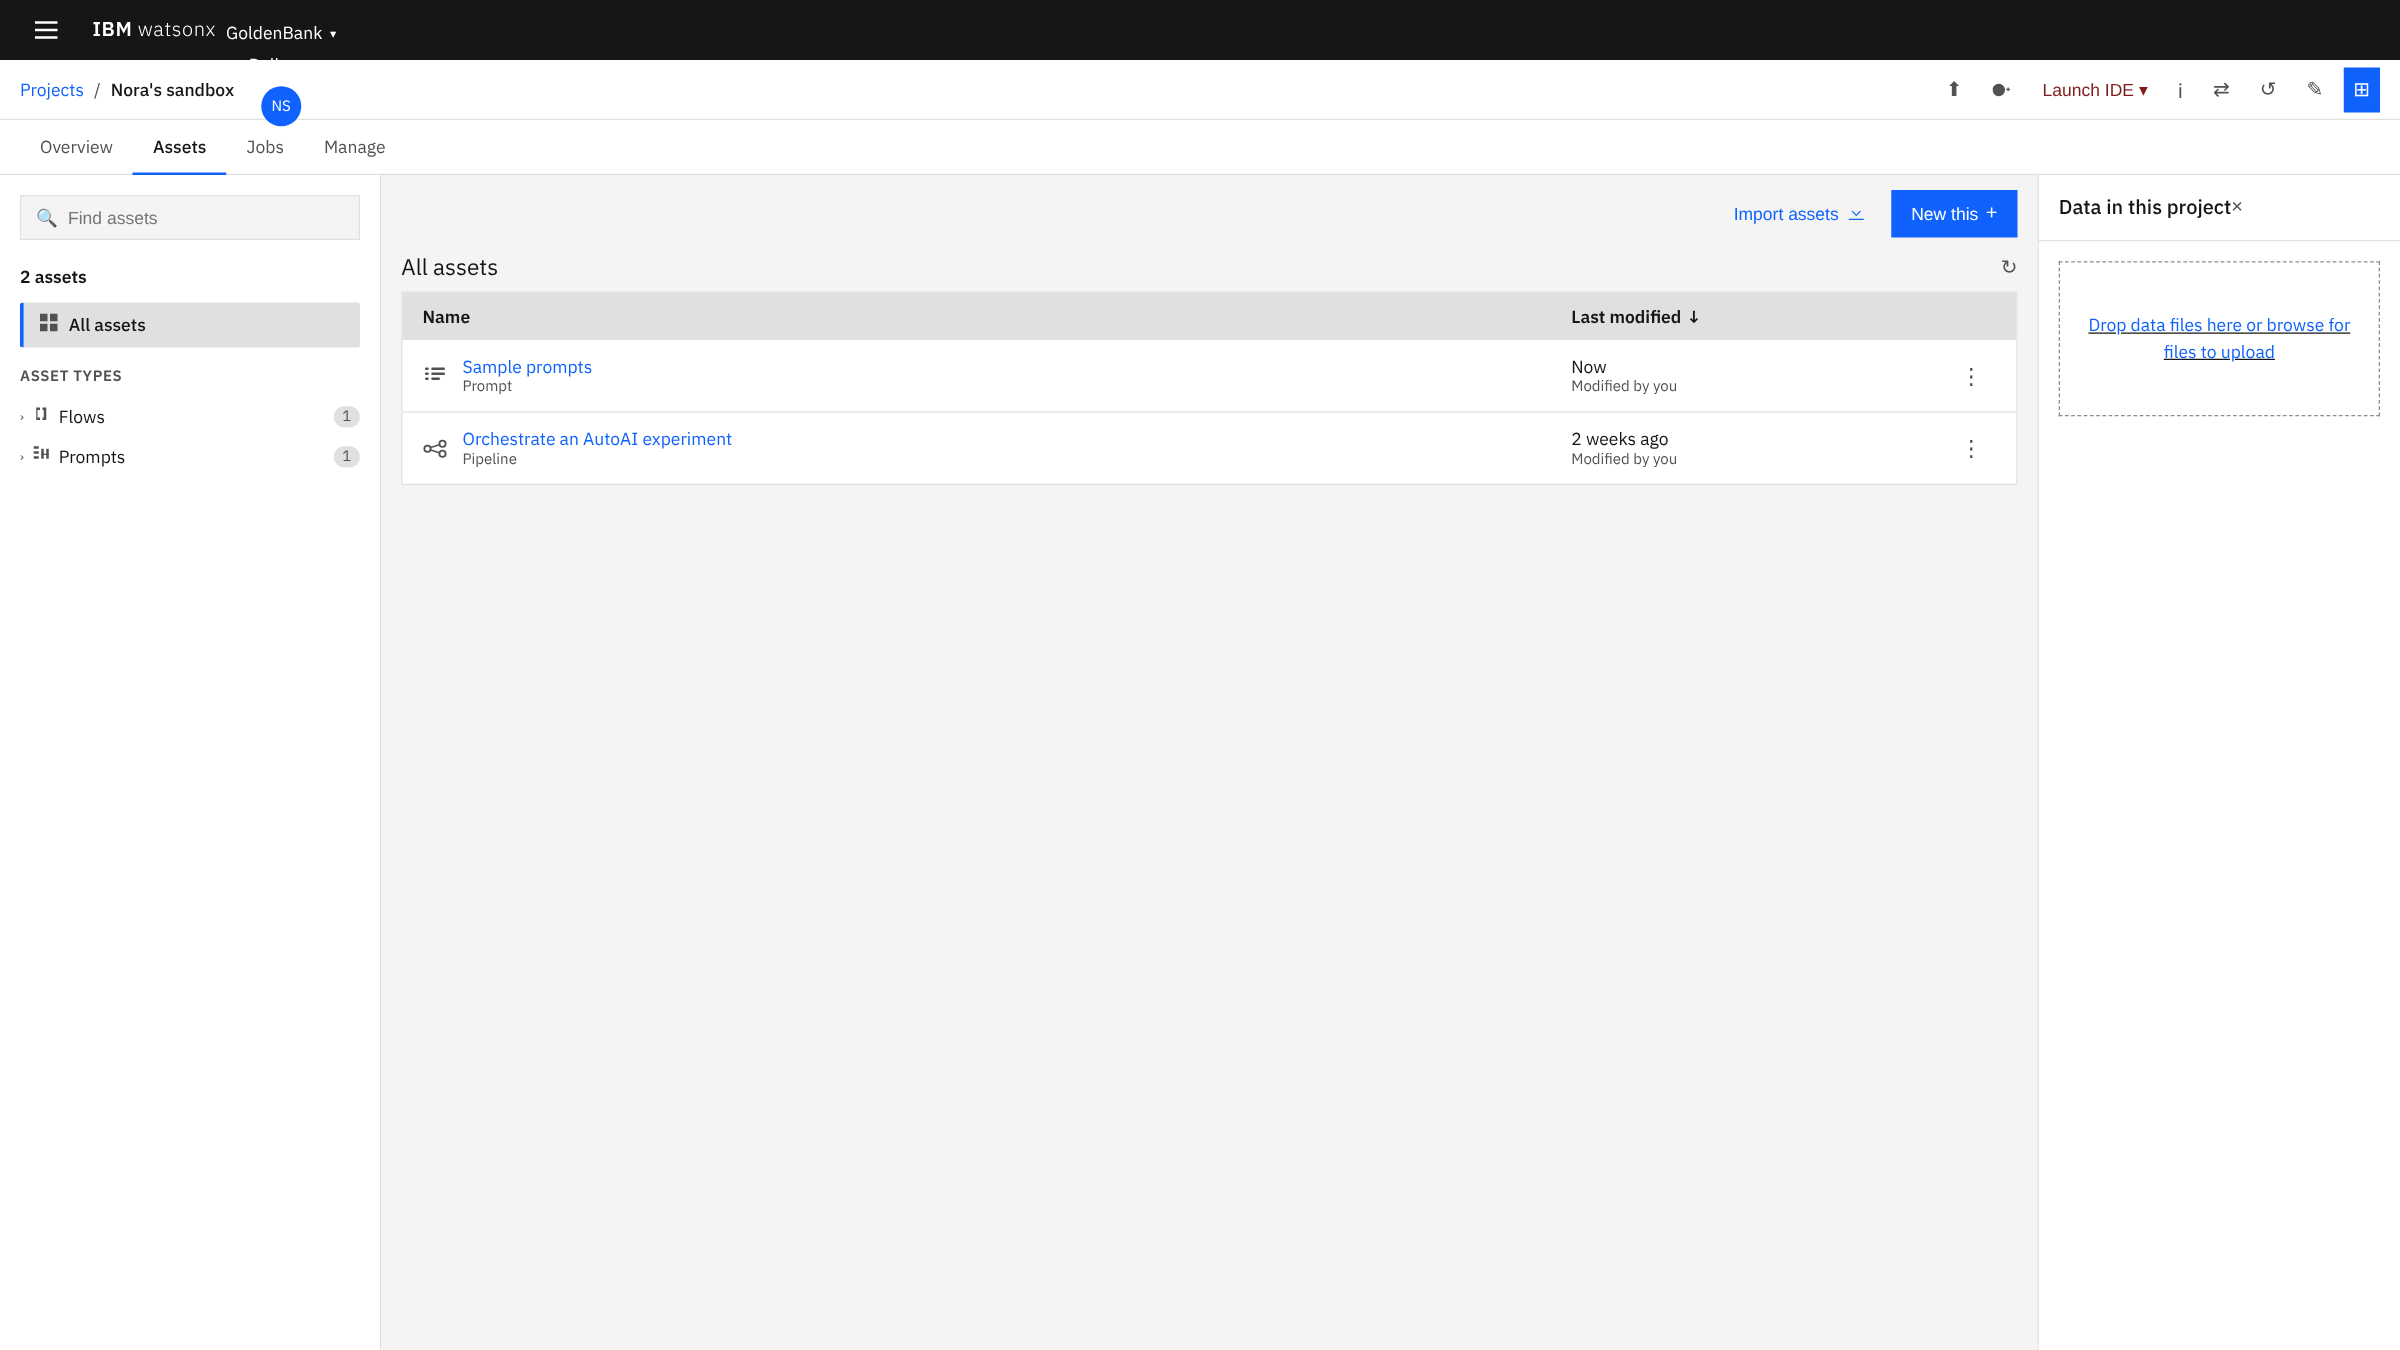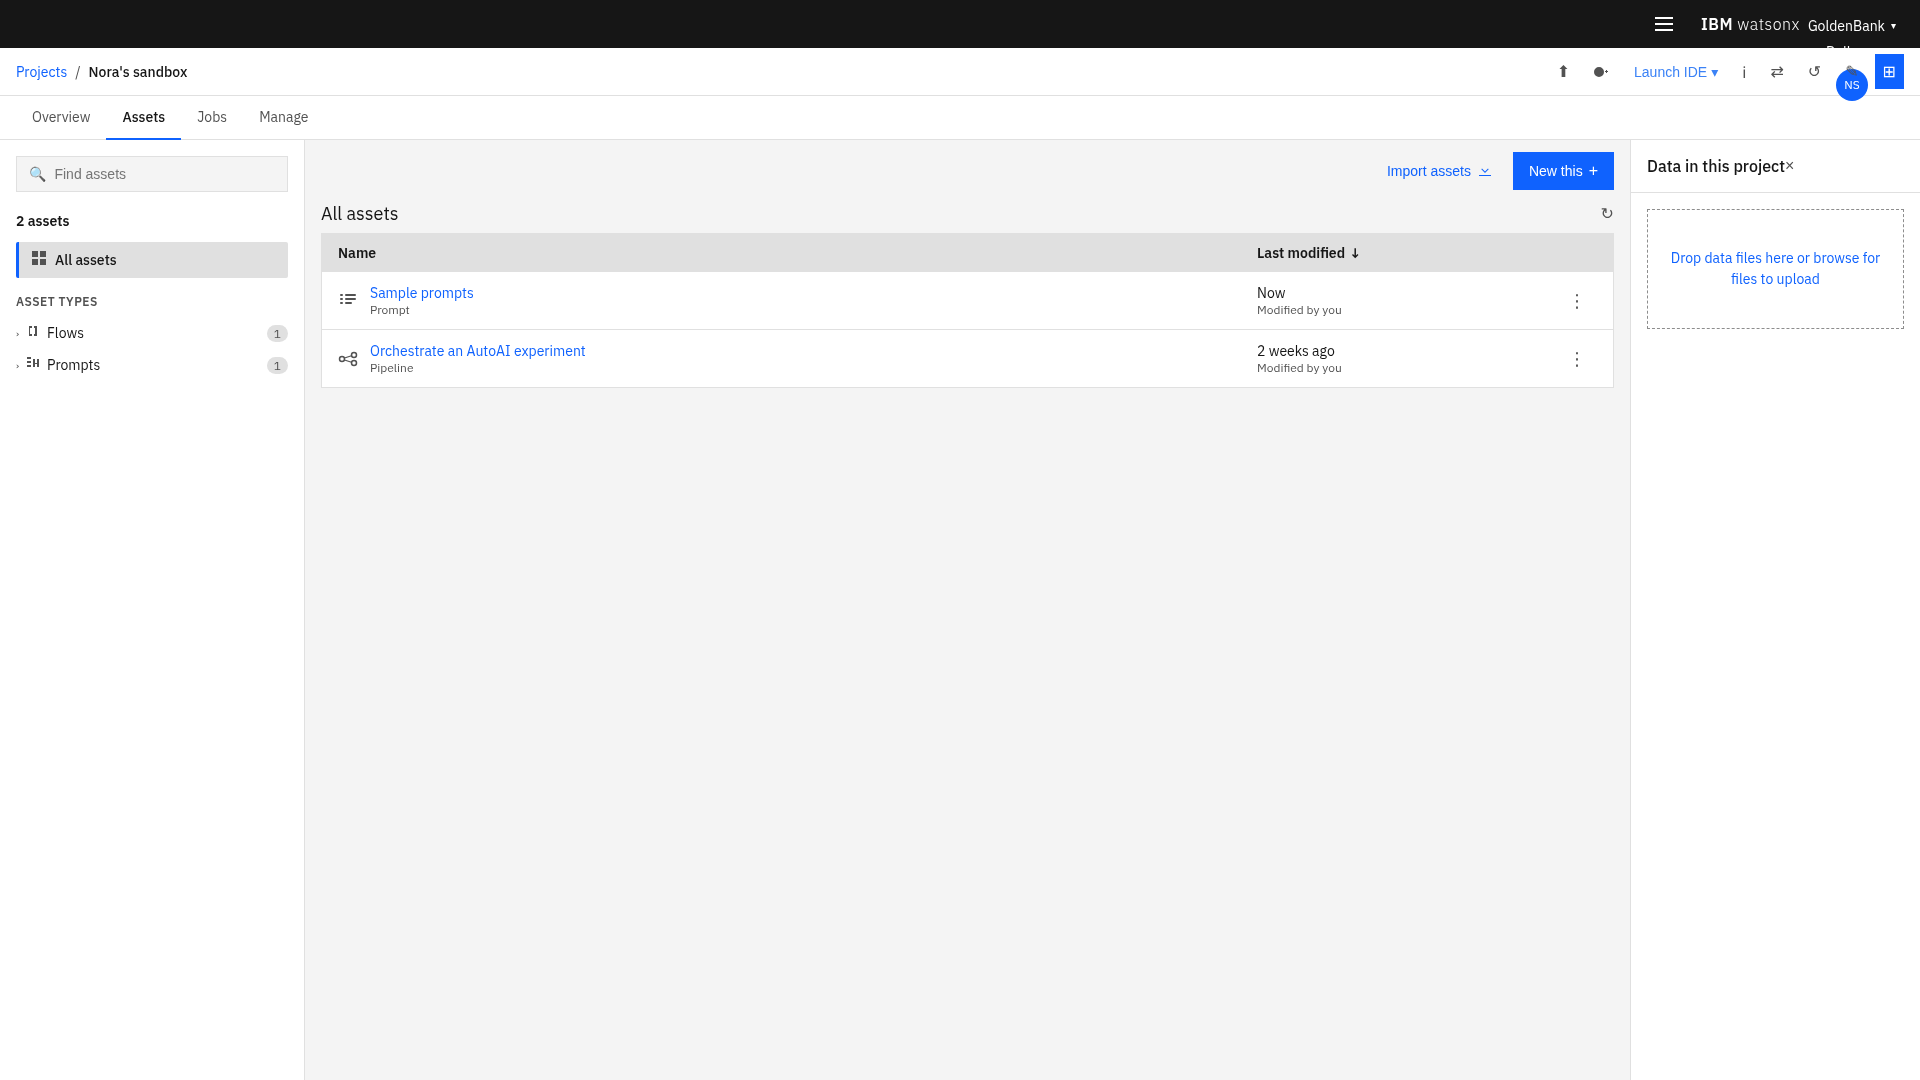--- a/index.html
+++ b/index.html
@@ -1,21 +1,21 @@
 <!DOCTYPE html>
 <html><head>
   <meta charset="utf-8">
   <style>
     * { box-sizing: border-box; margin: 0; padding: 0; }
     body { font-family: 'IBM Plex Sans', Arial, sans-serif; font-size: 14px; background: #f4f4f4; color: #161616; height: 1080px; overflow: hidden; }
 
     
     .top-nav {
       display: flex; align-items: center; background: #161616; color: #fff;
-      height: 48px; padding: 0 16px; justify-content: flex-end;
+      height: 48px; padding: 0 16px; justify-content: flex-start;
     }
     .top-nav-left { display: flex; align-items: center; gap: 16px; }
     .hamburger { display: flex; flex-direction: column; gap: 4px; cursor: pointer; padding: 4px; }
     .hamburger span { display: block; width: 18px; height: 2px; background: #fff; }
     .brand { font-size: 16px; font-weight: 300; color: #fff; letter-spacing: 0.5px; }
     .brand span { font-weight: 600; }
     .top-nav-right { display: flex; align-items: center; gap: 8px; flex-direction: column; }
     .nav-link-upgrade { color: #78a9ff; font-size: 14px; cursor: pointer; text-decoration: none; }
     .nav-icon-btn { background: none; border: none; color: #fff; cursor: pointer; padding: 8px; font-size: 16px; display: flex; align-items: center; }
     .nav-user-dropdown { display: flex; align-items: center; gap: 6px; color: #fff; cursor: pointer; font-size: 14px; padding: 0 8px; }
@@ -28,21 +28,21 @@
       display: flex; align-items: center; justify-content: space-between;
       background: #fff; padding: 0 16px; height: 48px;
       border-bottom: 1px solid #e0e0e0;
     }
     .breadcrumb { display: flex; align-items: center; gap: 8px; font-size: 14px; }
     .breadcrumb a { color: #0f62fe; text-decoration: none; cursor: pointer; }
     .breadcrumb .sep { color: #525252; }
     .breadcrumb .current { color: #161616; font-weight: 500; }
     .breadcrumb-actions { display: flex; align-items: center; gap: 8px; }
     .breadcrumb-action-btn { background: none; border: none; cursor: pointer; color: #525252; padding: 8px; font-size: 16px; display: flex; align-items: center; }
-    .launch-ide-btn { display: flex; align-items: flex-end; gap: 4px; background: none; border: none; cursor: pointer; color: #3b82f6; font-size: 14px; font-weight: 500; padding: 0 8px; }
+    .launch-ide-btn { display: flex; align-items: flex-end; gap: 4px; background: none; border: none; cursor: pointer; color: #7f1d1d; font-size: 14px; font-weight: 500; padding: 0 8px; }
 
     
     .tab-bar {
       display: flex; align-items: flex-end; background: #fff;
       border-bottom: 1px solid #e0e0e0; padding: 0 16px;
     }
     .tab-item {
       padding: 12px 16px; font-size: 14px; cursor: pointer; color: #525252;
       border-bottom: 2px solid transparent; margin-bottom: -1px;
     }
@@ -118,23 +118,23 @@
       display: flex; flex-direction: column;
     }
     .right-panel-header {
       display: flex; align-items: center; 
       padding: 16px; border-bottom: 1px solid #e0e0e0;
     }
     .right-panel-title { font-size: 16px; font-weight: 500; color: #161616; }
     .right-panel-close { background: none; border: none; cursor: pointer; color: #525252; font-size: 16px; }
     .right-panel-body { padding: 16px; flex: 1; }
     .drop-zone {
-      border: 1px dashed #8d8d8d; padding: 16px 16px;
-      display: flex; align-items: center; justify-content: center;
-      text-align: center; min-height: 120px;
+      border: 1px dashed #8d8d8d; padding: 40px 16px;
+      display: flex; justify-content: center;
+      text-align: center; min-height: 120px; text-decoration: underline;
     }
     .drop-zone-text { color: #0f62fe; font-size: 14px; line-height: 1.5; cursor: pointer; }
     .prompt-icon { display: inline-flex; align-items: center; justify-content: center; font-size: 16px; }
     .pipeline-icon { display: inline-flex; align-items: center; justify-content: center; font-size: 16px; }
   </style>
 </head>
 <body>
 
 <nav class="top-nav">
   <div class="top-nav-left">

